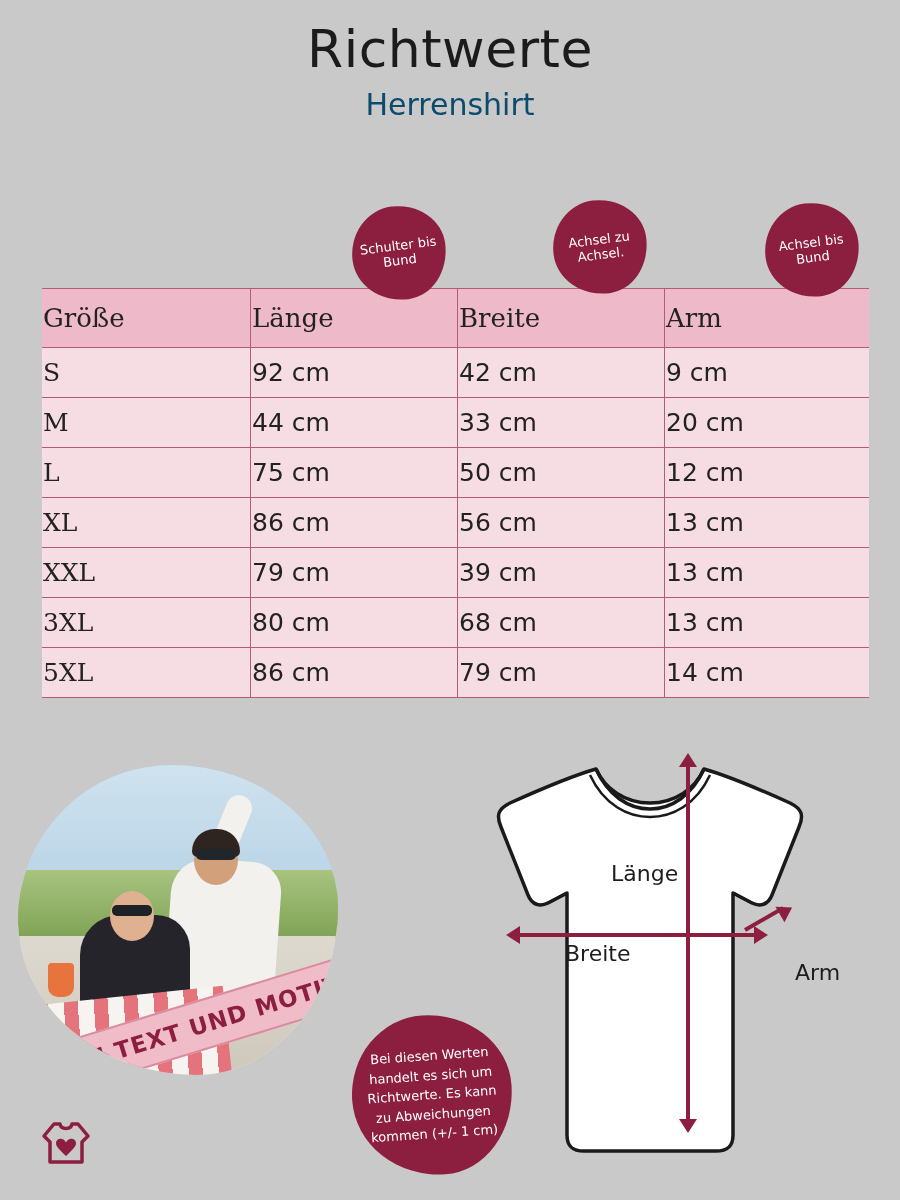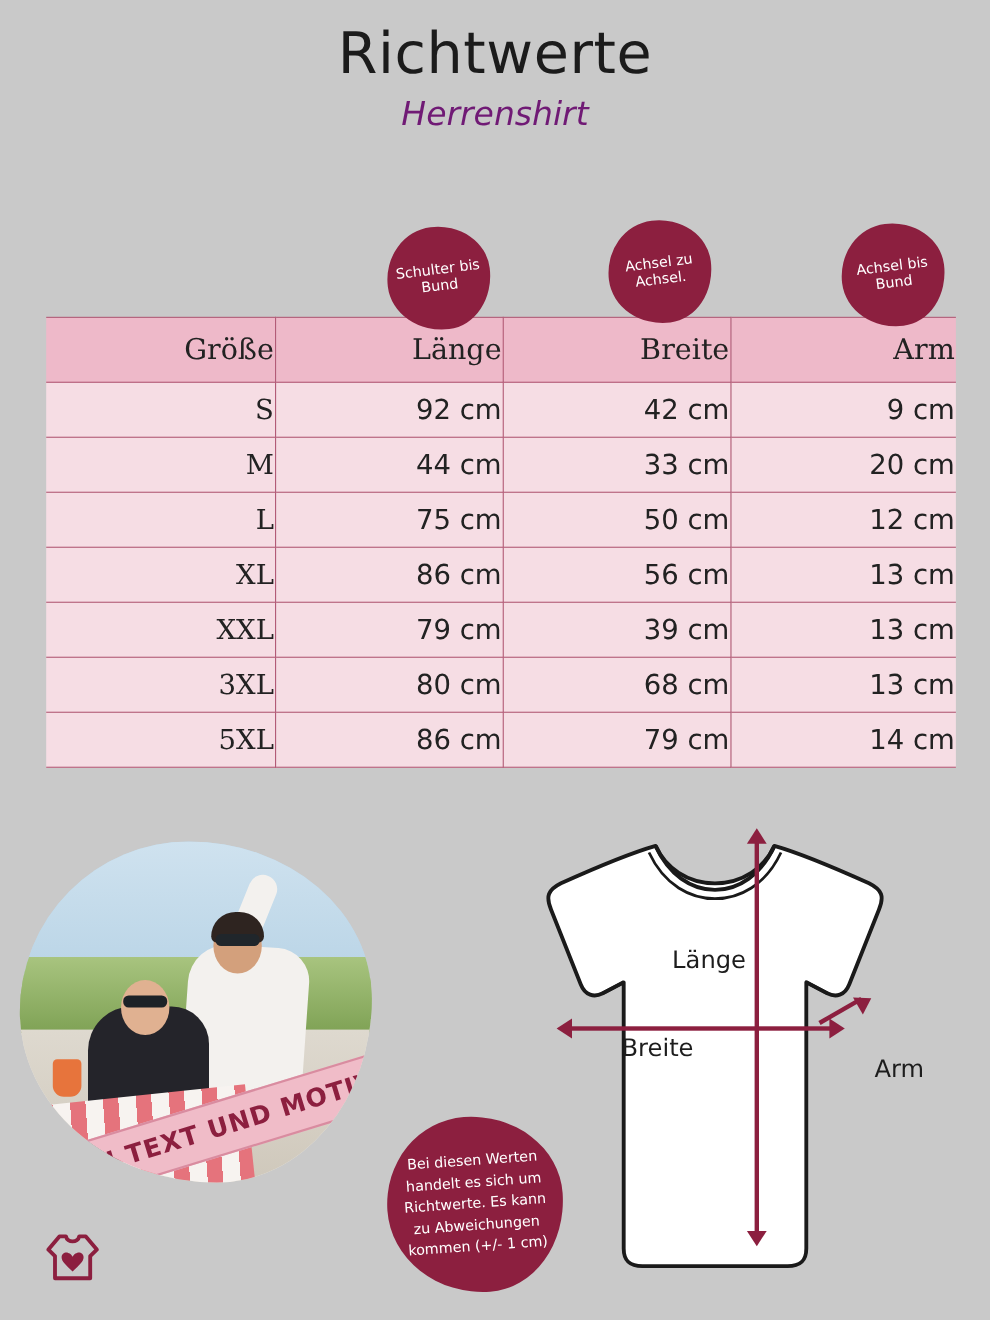--- a/index.html
+++ b/index.html
@@ -25,23 +25,22 @@
     font-size: 52px;
     font-weight: 400;
     color: #1b1b1b;
     letter-spacing: 0.5px;
     line-height: 1.05;
   }
   .subtitle {
     font-family: "DejaVu Sans", sans-serif;
     font-size: 30px;
     font-weight: 400;
-    color: #701a75;
+    color: #0c4a6e;
     margin-top: 10px;
-    font-style: italic;
   }
 
   
   .blob {
     position: absolute;
     background: #8c1f3f;
     color: #ffffff;
     display: flex;
     align-items: center;
     justify-content: center;
@@ -84,21 +83,21 @@
   table.size-table {
     border-collapse: collapse;
     width: 100%;
     table-layout: fixed;
   }
   table.size-table th,
   table.size-table td {
     border: 1px solid #b35b77;
     border-left: none;
     border-right: none;
-    text-align: right;
+    text-align: left;
     font-family: "DejaVu Sans", sans-serif;
     color: #222;
   }
   table.size-table th {
     background: #eeb9c9;
     font-size: 26px;
     font-weight: 400;
     height: 56px;
     font-family: "DejaVu Serif", serif;
   }

